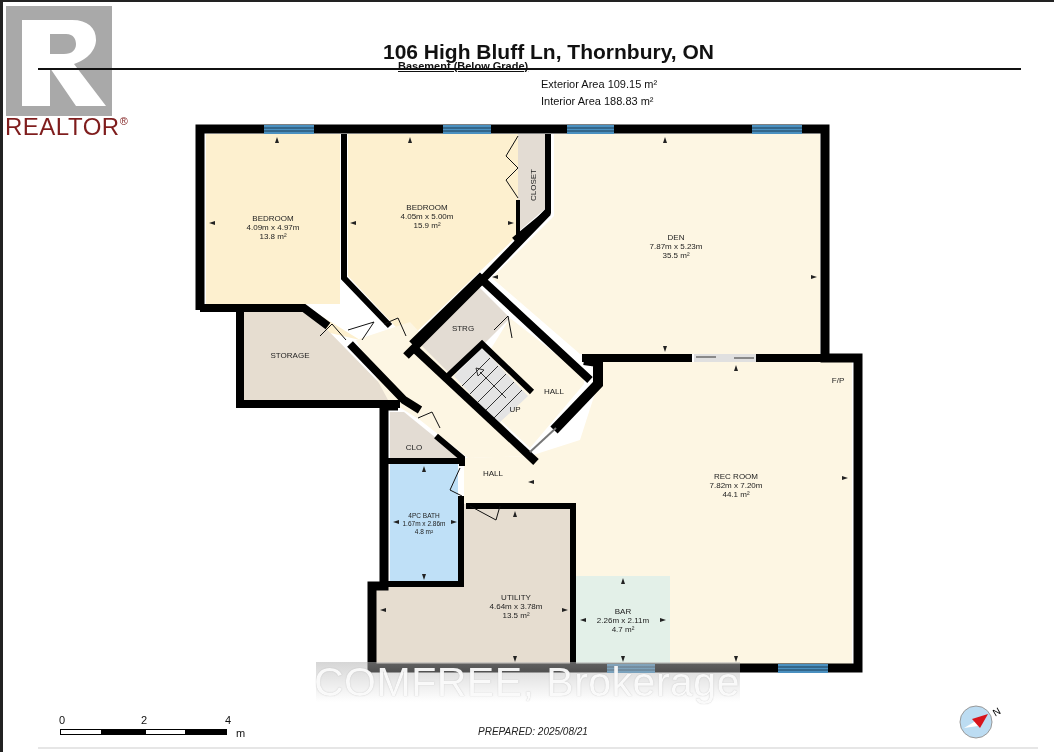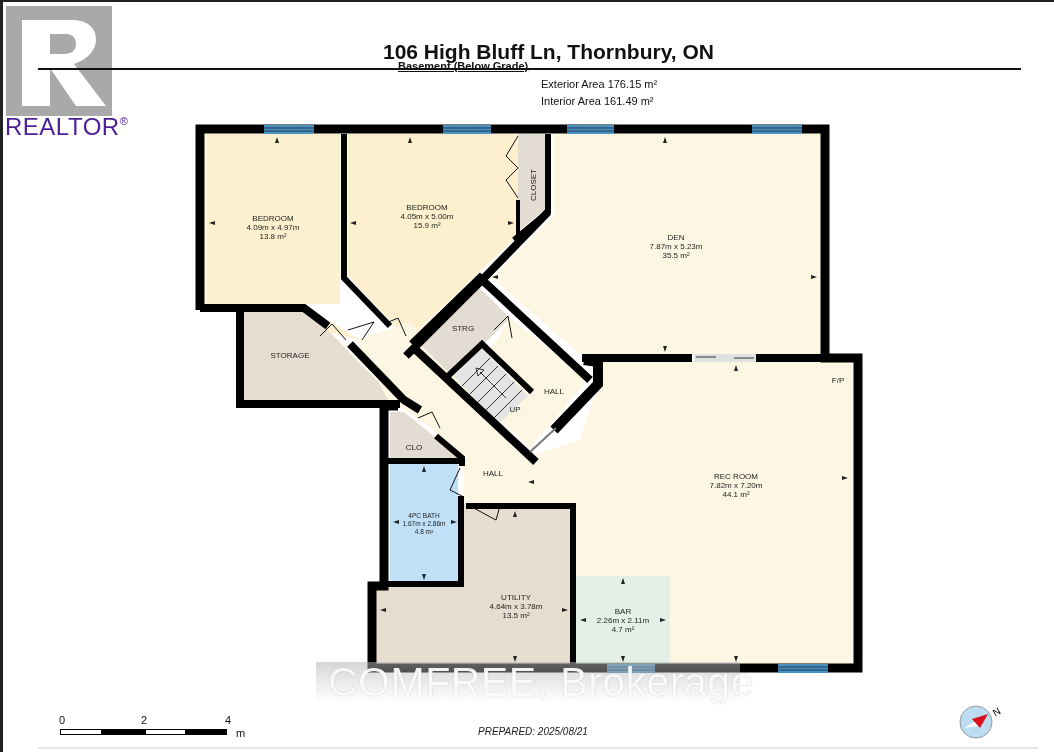--- a/index.html
+++ b/index.html
@@ -4,57 +4,57 @@
   <style>
     html, body { margin: 0; padding: 0; }
     body {
       width: 1054px; height: 752px; position: relative; overflow: hidden;
       background: #ffffff; font-family: "Liberation Sans", sans-serif; color: #111;
     }
     .left-edge { position: absolute; left: 0; top: 0; width: 3px; height: 752px; background: #222; }
     .top-edge { position: absolute; left: 0; top: 0; width: 1054px; height: 2px; background: #222; }
     .bottom-rule { position: absolute; left: 38px; top: 747px; width: 1000px; height: 2px; background: #e6e6e6; }
     .logo { position: absolute; left: 6px; top: 6px; width: 106px; height: 110px; }
-    .logo-text { position: absolute; left: 5px; top: 113px; font-size: 24px; color: #4c1d95; letter-spacing: 0.5px; }
+    .logo-text { position: absolute; left: 5px; top: 113px; font-size: 24px; color: #7f1d1d; letter-spacing: 0.5px; }
     .logo-text sup { font-size: 11px; vertical-align: top; position: relative; top: 2px; }
     .title { position: absolute; left: 366px; top: 40px; font-size: 21px; font-weight: bold; margin-left: 17px; }
     .title-rule { position: absolute; left: 38px; top: 68px; width: 983px; height: 2px; background: #111; }
     .level { position: absolute; left: 398px; top: 60px; font-size: 11px; font-weight: bold; text-decoration: underline; }
     .area-ext { position: absolute; left: 541px; top: 78px; font-size: 11px; }
     .area-int { position: absolute; left: 541px; top: 95px; font-size: 11px; }
     svg.plan { position: absolute; left: 0; top: 0; }
     .room-label { font-family: "Liberation Sans", sans-serif; font-size: 8px; fill: #222; text-anchor: middle; }
     .scale { position: absolute; left: 58px; top: 714px; }
     .scale-num { position: absolute; top: 0; font-size: 11px; }
     .scale-bar { position: absolute; top: 15px; height: 6px; border: 1px solid #000; box-sizing: border-box; }
     .scale-unit { position: absolute; left: 178px; top: 13px; font-size: 11px; }
     .prepared { position: absolute; left: 478px; top: 726px; font-size: 10px; color: #222; font-style: italic; }
     .watermark { position: absolute; left: 314px; top: 659px; font-size: 41px; color: rgba(255,255,255,0.92);
-      text-shadow: 0 0 1px rgba(120,120,120,0.5); letter-spacing: 0.5px; margin-left: 14px; }
+      text-shadow: 0 0 1px rgba(120,120,120,0.5); letter-spacing: 0.5px; }
     .watermark-bg { position: absolute; left: 316px; top: 662px; width: 424px; height: 40px;
       background: linear-gradient(to bottom, rgba(180,180,180,0.55), rgba(255,255,255,0.1)); }
     .compass { position: absolute; left: 958px; top: 704px; }
   </style>
 </head>
 <body>
 
 <div class="top-edge"></div>
 <div class="left-edge"></div>
 
 <svg class="logo" width="106" height="110" viewBox="0 0 106 110">
   <rect x="0" y="0" width="106" height="110" fill="#a9a9a9"></rect>
   <path d="M16 14 L16 100 L44 100 L44 62 L70 100 L100 100 L68 58 C86 52 90 40 90 34 C90 22 82 14 66 14 Z M44 28 L60 28 C68 28 70 34 70 38 C70 44 66 48 58 48 L44 48 Z" fill="#ffffff"></path>
 </svg>
 <div class="logo-text"><span>REALTOR</span><sup>®</sup></div>
 
 <div class="title">106 High Bluff Ln, Thornbury, ON</div>
 <div class="title-rule"></div>
 <div class="level">Basement (Below Grade)</div>
-<div class="area-ext">Exterior Area 176.15 m²</div>
-<div class="area-int">Interior Area 161.49 m²</div>
+<div class="area-ext">Exterior Area 109.15 m²</div>
+<div class="area-int">Interior Area 188.83 m²</div>
 
 <svg class="plan" width="1054" height="752" viewBox="0 0 1054 752">
 
   <g>
 
     <polygon points="206,134 340,134 340,304 302,304 360,340 206,304" fill="#fdf0cf"></polygon>
     <polygon points="206,134 340,134 340,304 206,304" fill="#fdf0cf"></polygon>
 
     <polygon points="348,134 518,134 518,235 408,340 348,276" fill="#fdf0cf"></polygon>
 

